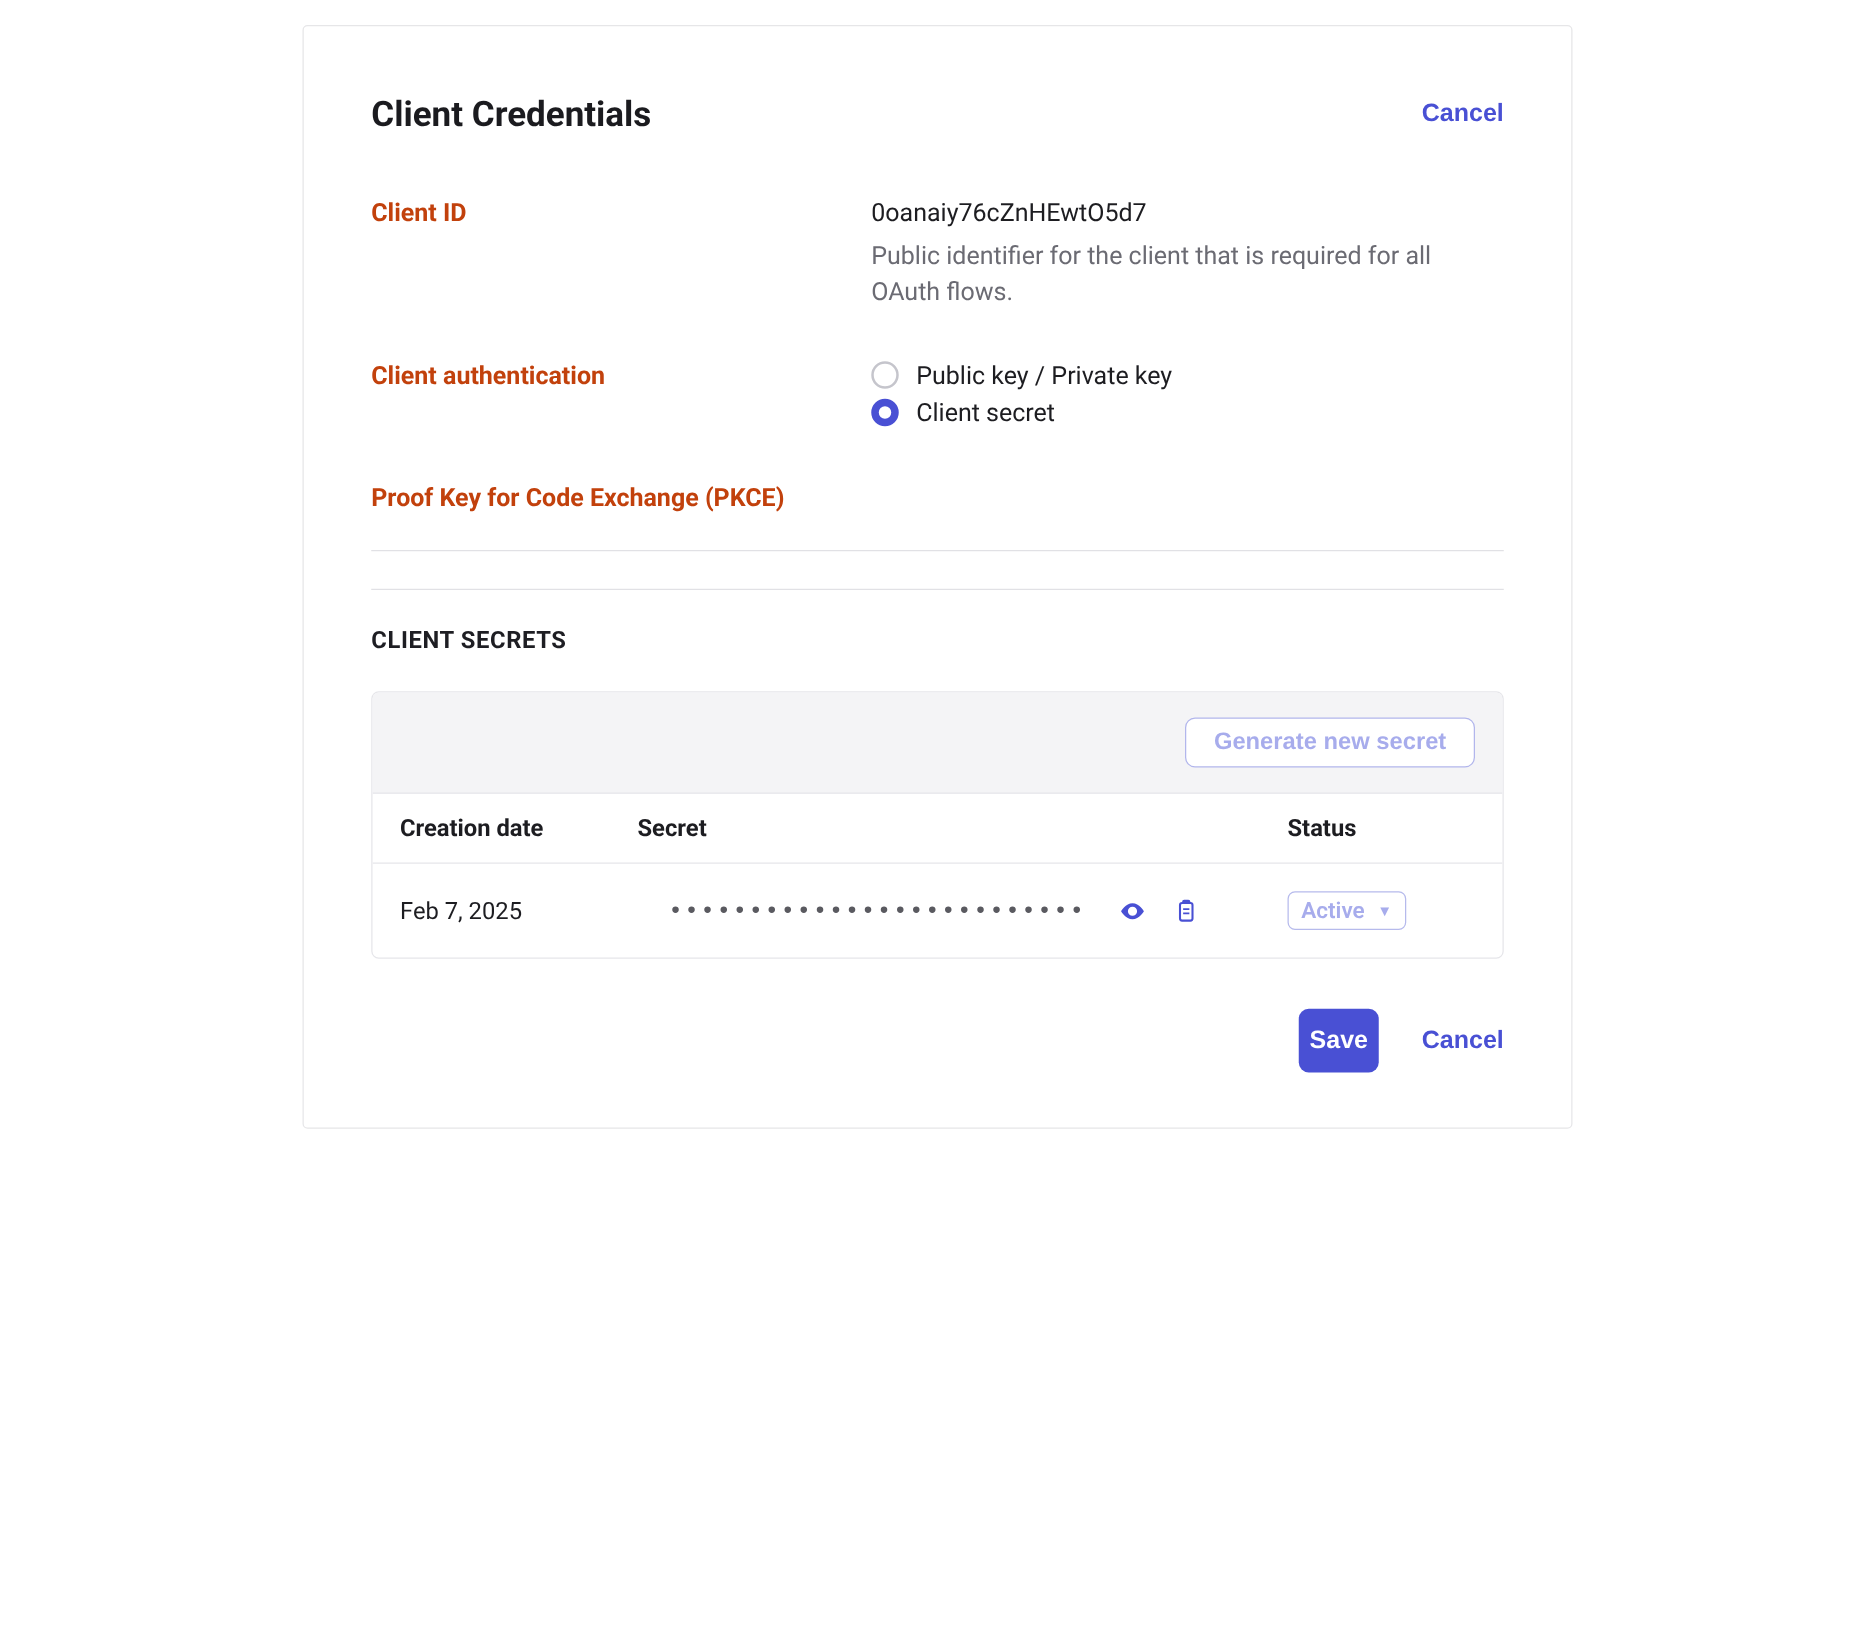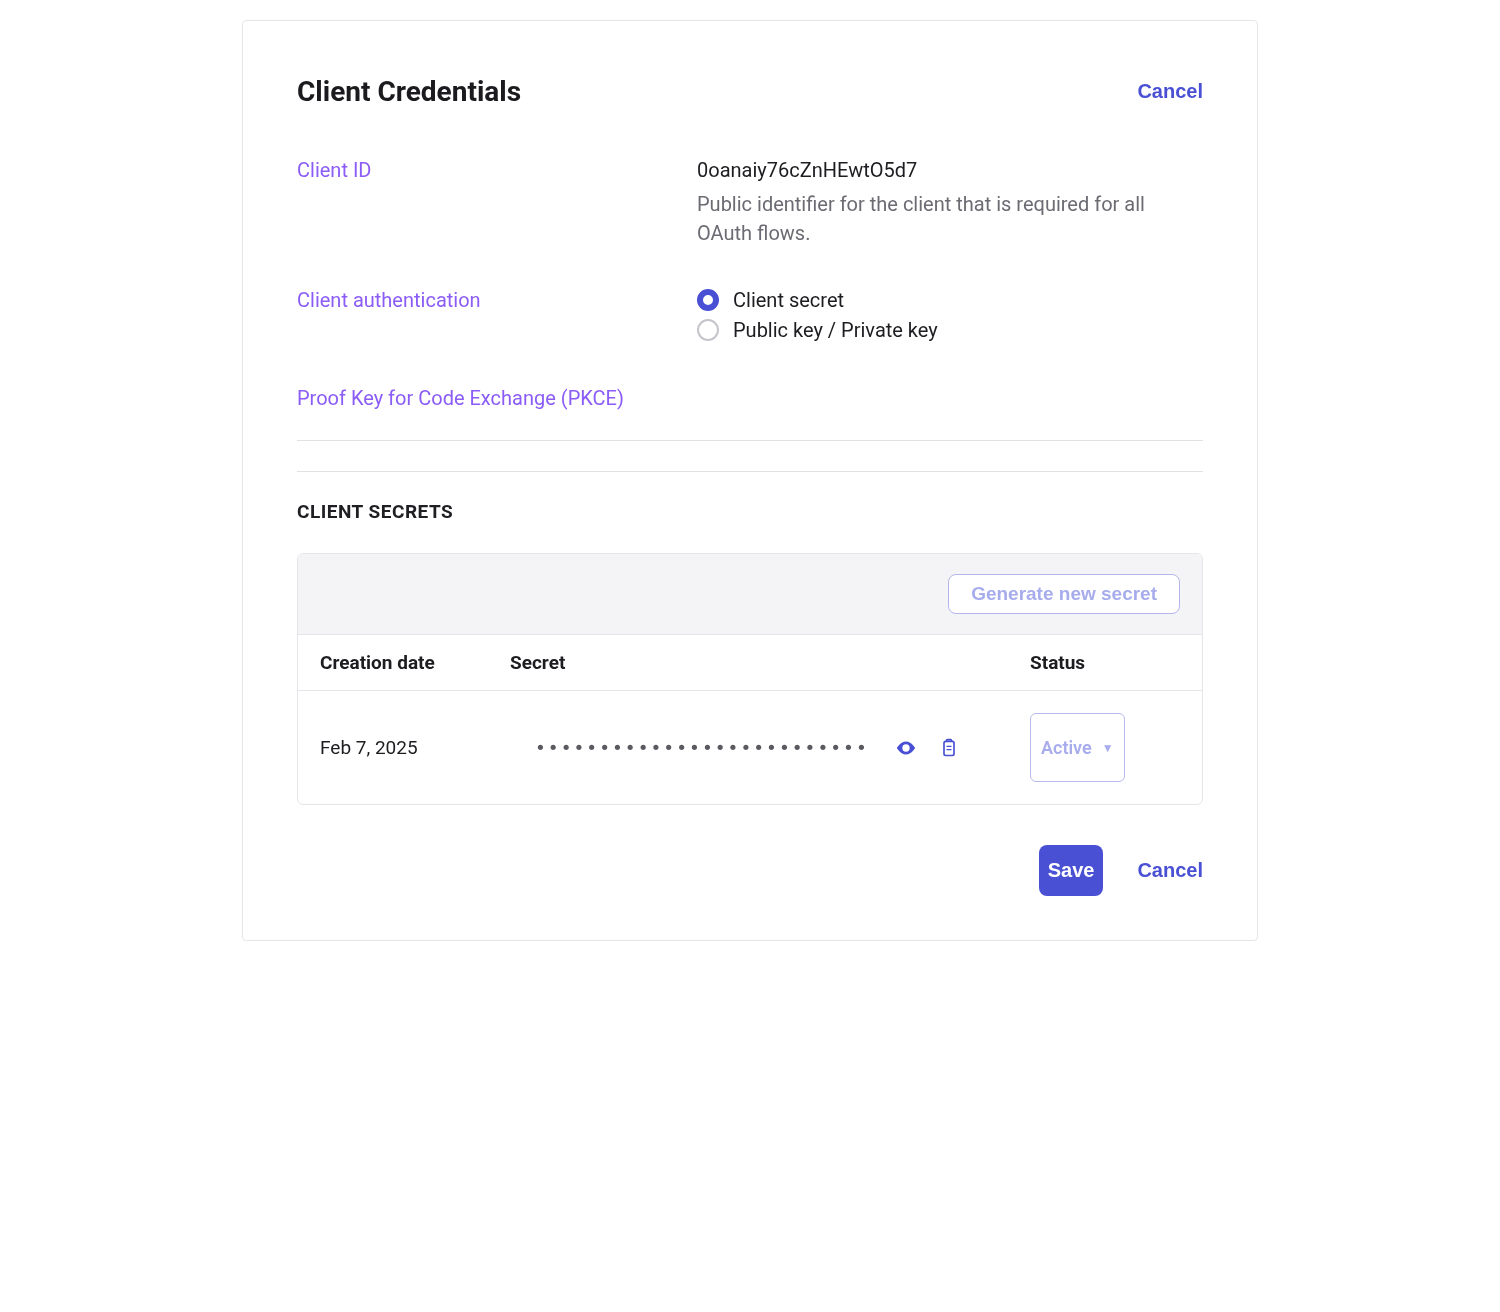--- a/index.html
+++ b/index.html
@@ -39,22 +39,23 @@
   }
   .field-row {
     display: flex;
     align-items: flex-start;
     margin-bottom: 40px;
   }
   .field-label {
     width: 400px;
     flex-shrink: 0;
     font-size: 20px;
-    color: #8b5cf6;
+    color: #c2410c;
     padding-top: 0px;
+    font-weight: bold;
   }
   .field-value {
     flex: 1;
     font-size: 20px;
     color: #1d1d21;
   }
   .field-help {
     color: #6b6b73;
     font-size: 20px;
     margin-top: 8px;
@@ -184,21 +185,21 @@
     cursor: pointer;
     color: #4950d4;
     padding: 0;
     display: inline-flex;
     align-items: center;
   }
   .status-select {
     border: 1px solid #b6baec;
     color: #a7acec;
     border-radius: 6px;
-    padding: 23px 10px;
+    padding: 4px 10px;
     font-size: 18px;
     font-weight: 600;
     display: inline-flex;
     align-items: center;
     gap: 10px;
     cursor: pointer;
     background:#fff;
   }
   .footer-actions {
     display: flex;
@@ -233,26 +234,26 @@
     <div class="field-value">
       <div>0oanaiy76cZnHEwtO5d7</div>
       <div class="field-help">Public identifier for the client that is required for all OAuth flows.</div>
     </div>
   </div>
 
   <div class="field-row">
     <div class="field-label">Client authentication</div>
     <div class="field-value radio-group">
       <label class="radio-item">
+        <span class="radio-circle"></span>
+        <span>Public key / Private key</span>
+      </label>
+      <label class="radio-item">
         <span class="radio-circle selected"></span>
         <span>Client secret</span>
-      </label>
-      <label class="radio-item">
-        <span class="radio-circle"></span>
-        <span>Public key / Private key</span>
       </label>
     </div>
   </div>
 
   <div class="checkbox-row">
     <div class="field-label" style="padding-top:4px;">Proof Key for Code Exchange (PKCE)</div>
   </div>
 
   <hr class="divider">
   <hr class="divider" style="margin-top:30px;">

